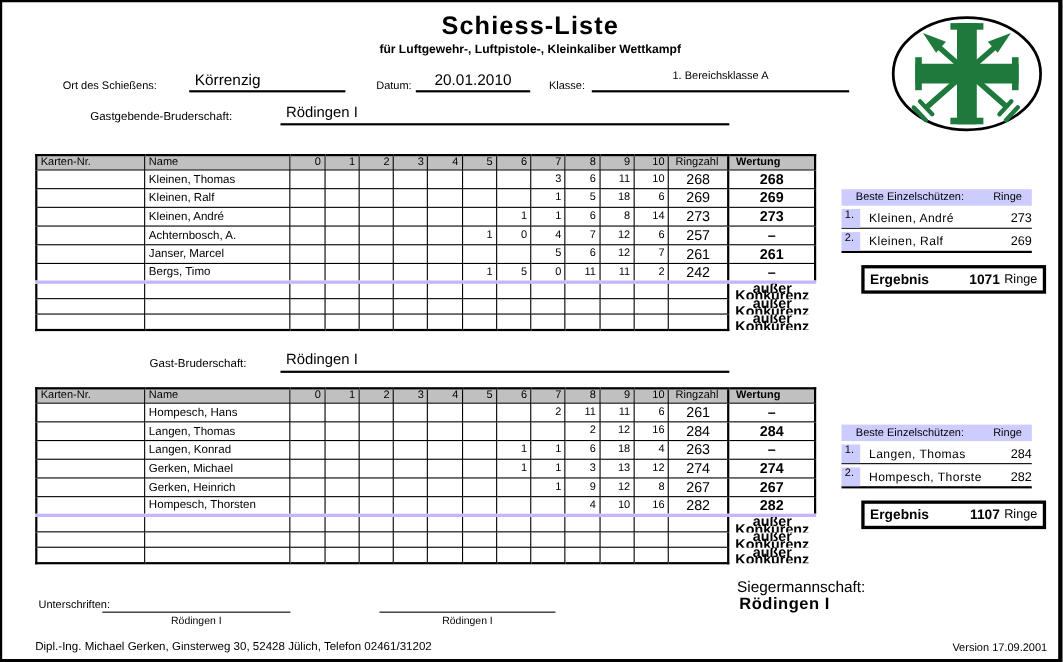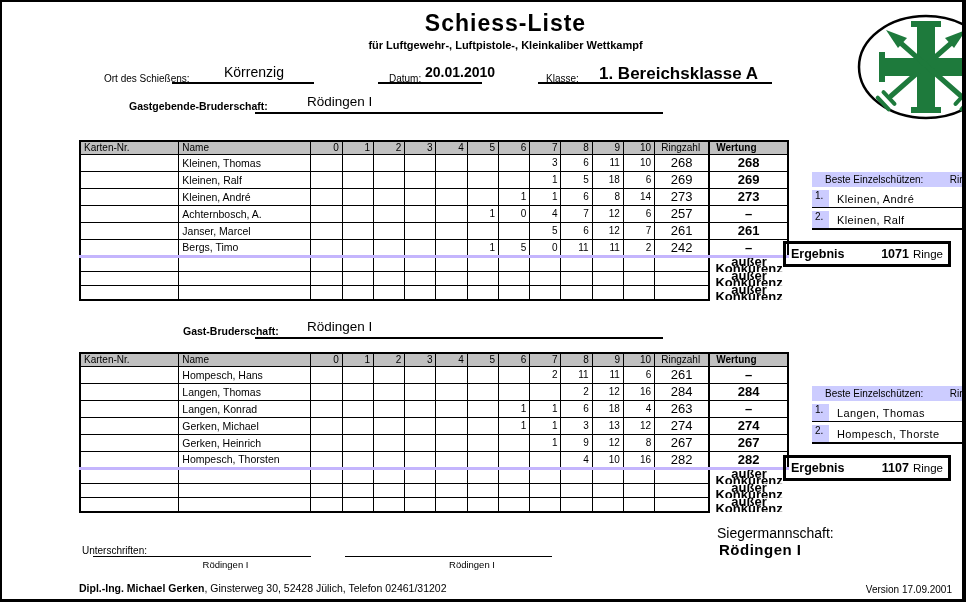--- a/index.html
+++ b/index.html
@@ -3,31 +3,31 @@
 <meta charset="utf-8">
 <style>
   html,body { margin:0; padding:0; background:#888; }
   .page {
     position:relative; width:966px; height:602px; background:#fff;
     border:2px solid #000; border-right-width:4px; border-bottom-width:3px;
     box-sizing:border-box; overflow:hidden;
     font-family:"Liberation Sans", sans-serif; color:#000;
     margin:0 auto;
   }
-  .abs { position:absolute;padding-left:47px; }
+  .abs { position:absolute; }
 
   
   .title { left:0; right:0; top:8px; text-align:center; font-size:23px; font-weight:bold; letter-spacing:1px; }
   .subtitle { left:0; right:0; top:37px; text-align:center; font-size:11px; font-weight:bold; }
 
   
   .flabel { font-size:10px; white-space:nowrap; }
   .field { border-bottom:2px solid #000; height:20px; box-sizing:border-box; }
   .fval { font-size:14px; white-space:nowrap; display:block; }
-  .bold { font-weight:bold; }
+  .bold { font-weight:normal; }
   .center { text-align:center; }
 
   
   .tbl-host { }
   table.score { border-collapse:collapse; table-layout:fixed; width:710px; }
   table.score th, table.score td {
     border:1px solid #000; padding:0 3px; overflow:hidden; white-space:nowrap;
     font-size:10px; box-sizing:border-box;
   }
   table.score th { background:var(--gray,#c0c0c0); font-weight:normal; text-align:left; height:13px; }
@@ -116,21 +116,21 @@
     <span class="fval" style="padding-left:5px;">Körrenzig</span>
   </div>
 
   <div class="abs flabel" style="left:340px; top:71px;">Datum:</div>
   <div class="abs field" style="left:376px; top:62px; width:104px;">
     <span class="fval bold center">20.01.2010</span>
   </div>
 
   <div class="abs flabel" style="left:497px; top:71px;">Klasse:</div>
   <div class="abs field" style="left:536px; top:62px; width:234px;">
-    <span class="fval bold center" style="font-size:17px;">1. Bereichsklasse A</span>
+    <span class="fval bold center" style="font-size:10px;">1. Bereichsklasse A</span>
   </div>
 
   <div class="abs flabel bold" style="left:80px; top:98px; font-size:10.5px;">Gastgebende-Bruderschaft:</div>
   <div class="abs field" style="left:253px; top:92px; width:408px;">
     <span class="fval" style="padding-left:5px; font-size:13.5px;">Rödingen I</span>
   </div>
 
   <div class="abs tbl-host" style="left:30px; top:138px;">
       <table class="score">
         <tbody>

